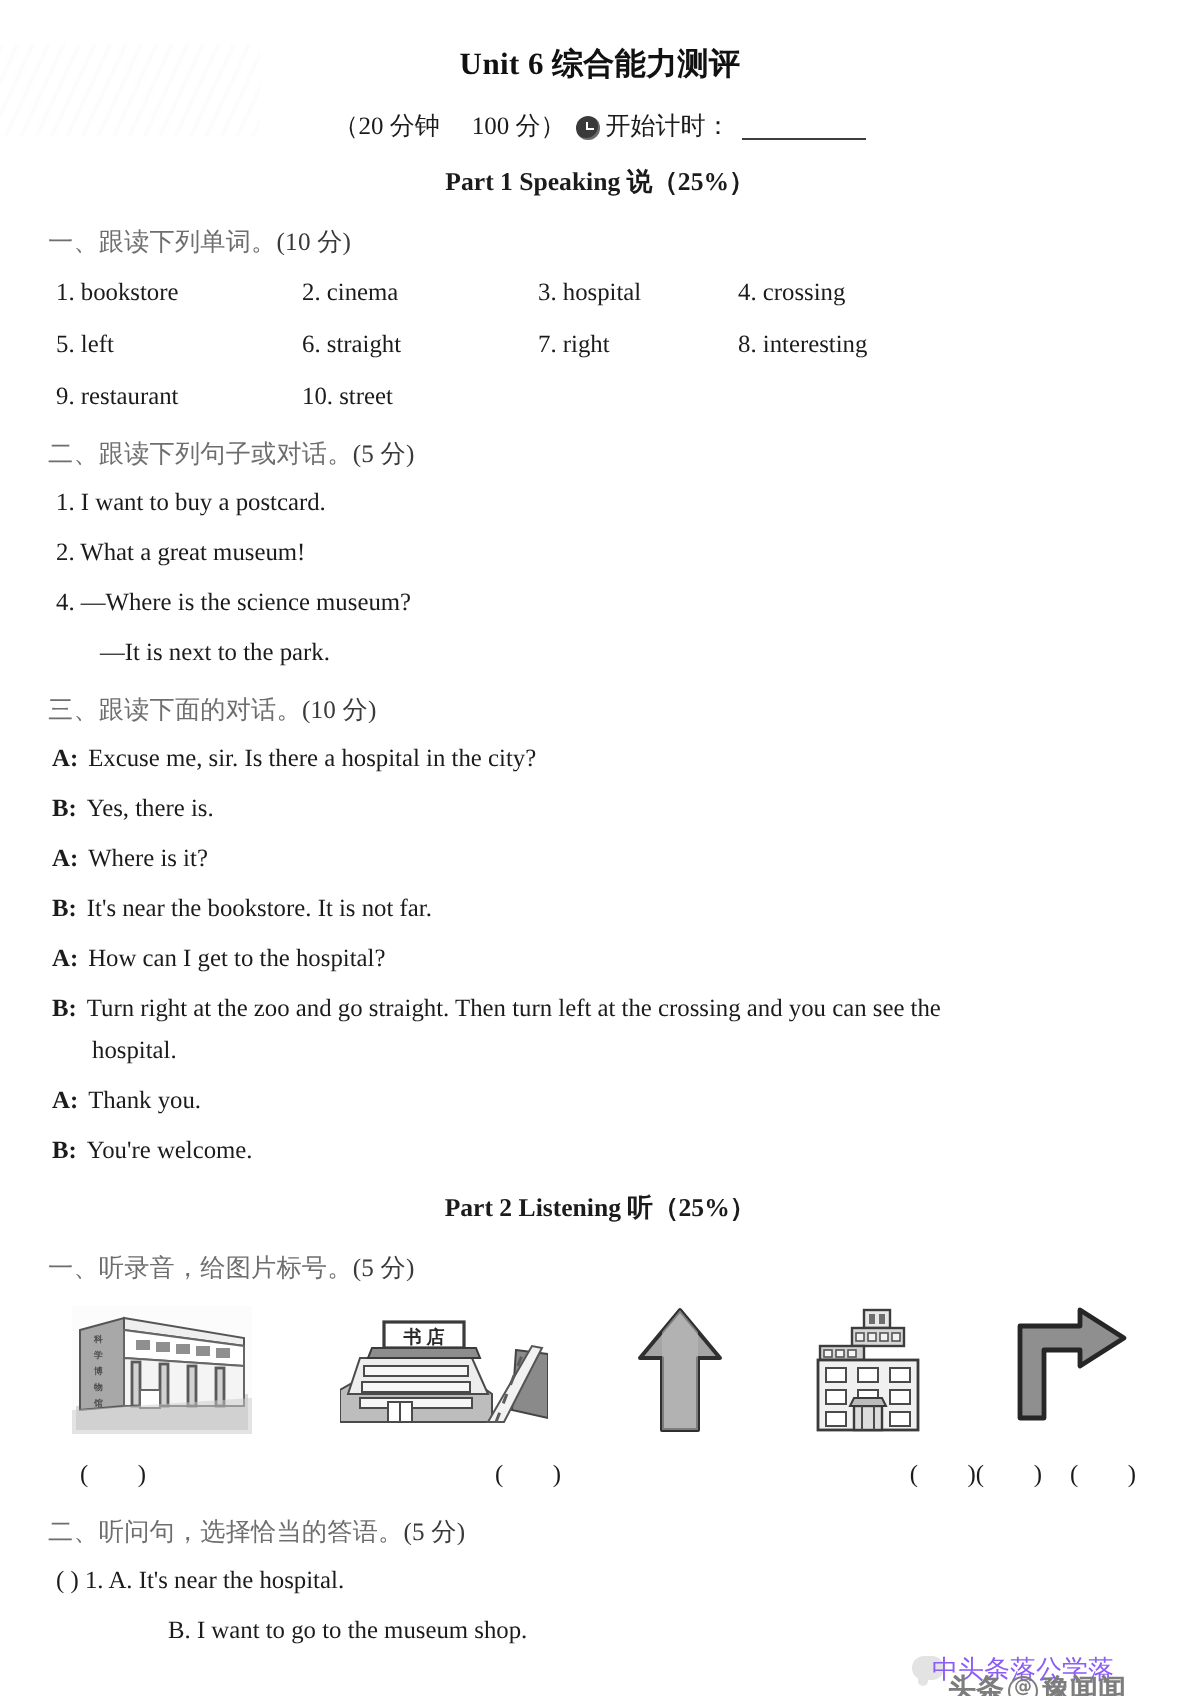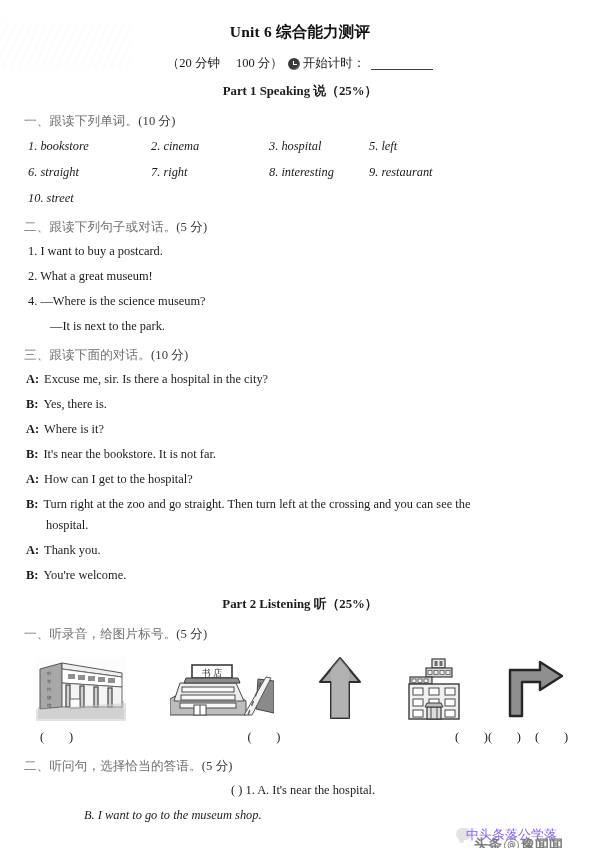--- a/index.html
+++ b/index.html
@@ -51,39 +51,39 @@
     font-size:12.6px;color:#6e6e6e;margin:13px 0 0 2px;letter-spacing:.1px;
   }
   .sec-head .score{color:#3a3a3a;}
 
   
   .word-grid{
     margin:9px 0 0 0;display:grid;
     grid-template-columns:123px 118px 100px 1fr;
     row-gap:11px;font-size:12.4px;padding-left:6px;
   }
-  .word-grid .w{white-space:nowrap;font-style:italic;}
+  .word-grid .w{white-space:nowrap;}
 
   
   .sent-list{margin:8px 0 0 0;padding-left:6px;font-size:12.4px;}
   .sent-list .s{margin-bottom:10px;}
   .sent-list .s.indent{padding-left:22px;font-family:Liberation Serif, serif;}
 
   
   .dialog{margin:8px 0 0 0;padding-left:4px;font-size:12.4px;}
   .dialog .line{margin-bottom:10px;display:flex;}
   .dialog .spk{font-weight:bold;margin-right:5px;flex:0 0 auto;}
   .dialog .txt{flex:1 1 auto;}
   .dialog .txt.just{text-align:justify;text-align-last:left;}
   .dialog .cont{padding-left:20px;margin-top:-4px;}
 
   
   .pic-row{
-    margin:10px 0 0 0;display:flex;align-items:center;
-    justify-content:space-between;padding:0 12px 0 14px;height:72px;
+    margin:10px 0 0 0;display:flex;align-items:flex-start;
+    justify-content:space-between;padding:0 12px 0 14px;height:72px;font-weight:bold;
   }
   .pic{position:relative;}
 
   
   .pic-museum{width:90px;height:64px;background:#fbfbfb;overflow:hidden;}
   
   .pic-bookstore{width:104px;height:64px;background:#fff;overflow:hidden;}
   
   .pic-uparrow{width:44px;height:66px;}
   .pic-hospital{width:56px;height:64px;}
@@ -92,22 +92,22 @@
   
   .paren-row{
     display:flex;font-size:12.4px;margin:5px 0 0 0;padding:0 10px 0 18px;
     letter-spacing:0;
   }
   .paren-row .p{white-space:pre;}
   .paren-row .sp{flex:1 1 auto;}
 
   
   .choice-block{margin:8px 0 0 0;font-size:12.4px;padding-left:6px;}
-  .choice-block .q{margin-bottom:10px;text-align:center;}
-  .choice-block .opt{margin-bottom:9px;padding-left:56px;font-style:italic;}
+  .choice-block .q{margin-bottom:10px;}
+  .choice-block .opt{margin-bottom:9px;padding-left:56px;}
 
   
   .wm{
     position:absolute;pointer-events:none;user-select:none;
     font-family:"DejaVu Sans","Liberation Sans",sans-serif;
   }
   .wm-light{
     left:466px;top:804px;font-size:13px;color:#8b5cf6;white-space:nowrap;
   }
   .wm-dark{
@@ -155,20 +155,21 @@
   <div class="part-title">Part 1 Speaking 说（25%）</div>
 
   <div class="sec-head">
     <span>一、跟读下列单词。</span><span class="score">(10 分)</span>
   </div>
 
   <div class="word-grid">
     <span class="w">1. bookstore</span>
     <span class="w">2. cinema</span>
     <span class="w">3. hospital</span>
+    <span class="w">4. crossing</span>
     <span class="w">5. left</span>
     <span class="w">6. straight</span>
     <span class="w">7. right</span>
     <span class="w">8. interesting</span>
     <span class="w">9. restaurant</span>
     <span class="w">10. street</span>
   </div>
 
   <div class="sec-head">
     <span>二、跟读下列句子或对话。</span><span class="score">(5 分)</span>

